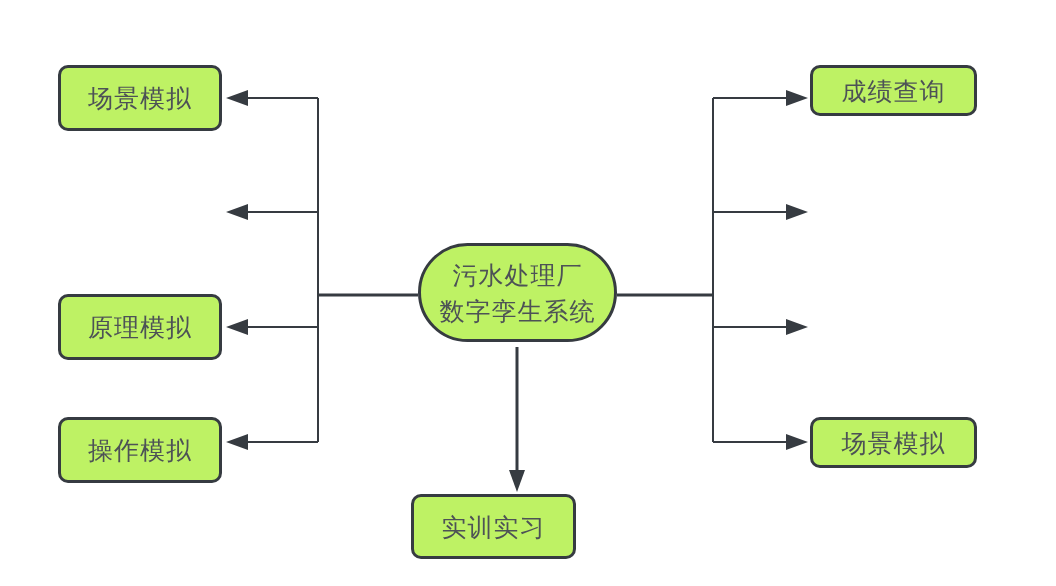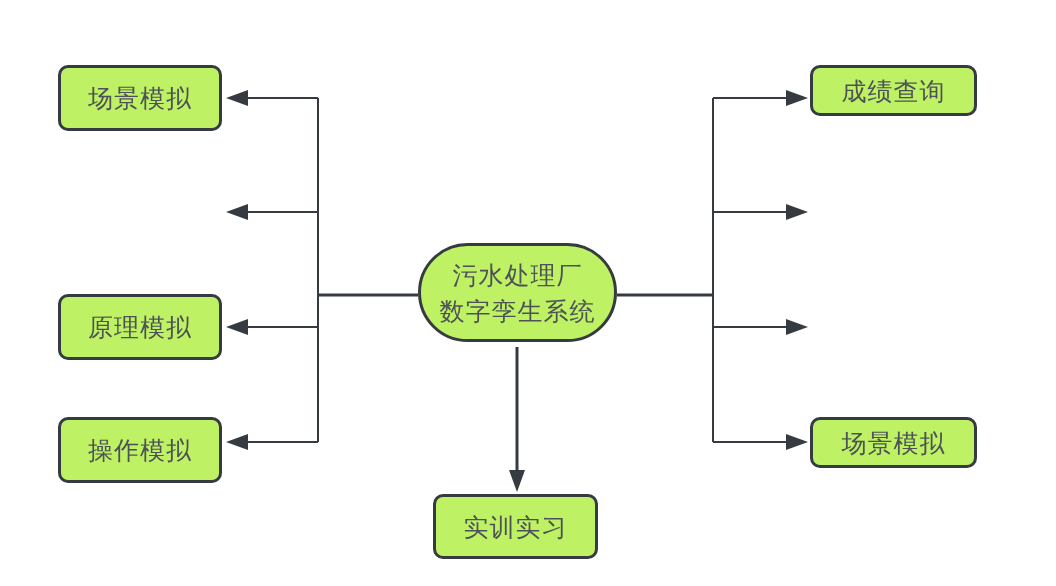--- a/index.html
+++ b/index.html
@@ -44,21 +44,21 @@
   .node.row-3 { top: 409px; margin-top: 8px; }
   .node.center-node {
     left: 418px;
     top: 243px;
     width: 199px;
     height: 99px;
     border-radius: 50px;
     line-height: 36px;
   }
   .node.bottom-node {
-    left: 433px;
+    left: 411px;
     top: 494px;
     width: 165px;
     height: 65px;
   }
   .connectors path {
     stroke: #363b41;
     fill: none;
   }
   .connectors polygon {
     fill: #363b41;

